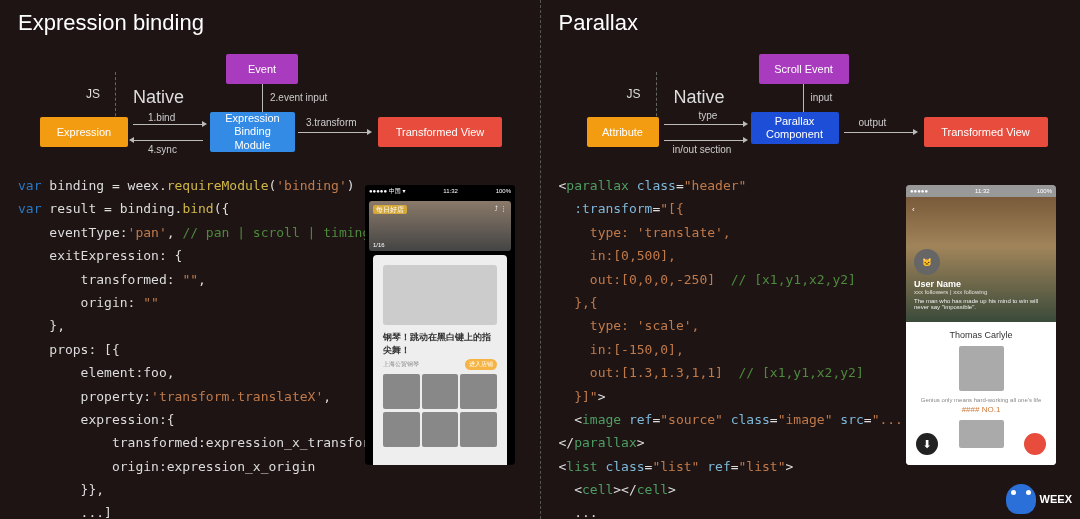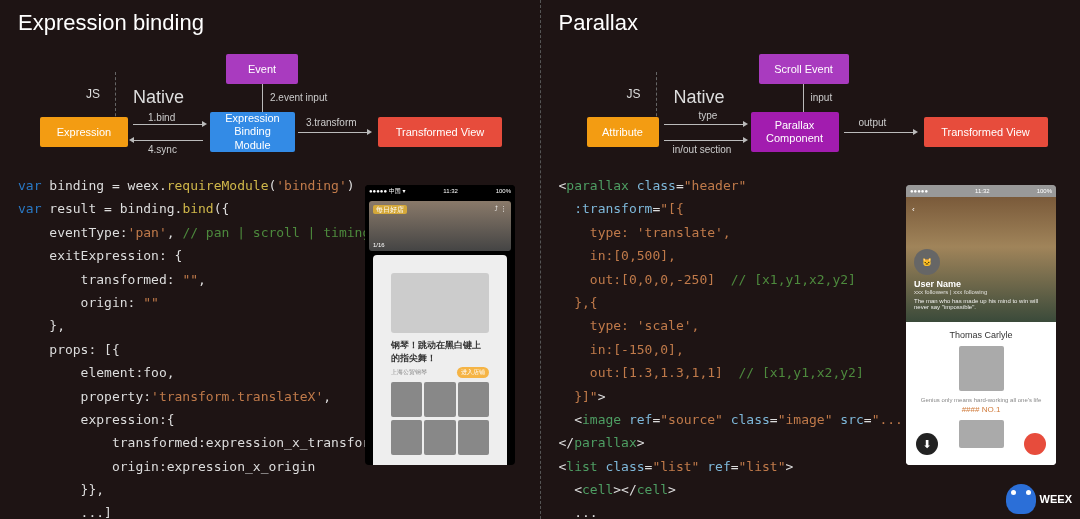--- a/index.html
+++ b/index.html
@@ -43,21 +43,21 @@
   justify-content: center;
   border-radius: 2px;
 }
 .n-event { background: #a93bbf; width: 72px; height: 30px; }
 .n-js { background: transparent; border: none; color: #ddd; font-size: 12px; }
 .n-native { background: transparent; color: #ddd; font-size: 18px; }
 .n-expr { background: #f39c12; width: 88px; height: 30px; }
 .n-module { background: #338be6; width: 85px; height: 40px; line-height: 1.2; }
 .n-view { background: #e74c3c; width: 124px; height: 30px; }
 .n-attr { background: #f39c12; width: 72px; height: 30px; }
-.n-parallax { background: #a21caf; width: 88px; height: 40px; line-height: 1.2; }
+.n-parallax { background: #1d4ed8; width: 88px; height: 32px; line-height: 1.2; }
 .n-scroll { background: #a93bbf; width: 90px; height: 30px; }
 .arrow-label {
   position: absolute;
   font-size: 10px;
   color: #ccc;
 }
 .arrow-line {
   position: absolute;
   background: #bbb;
   height: 1px;
@@ -127,21 +127,21 @@
   justify-content: space-between;
   padding: 0 4px;
   font-size: 6px;
   align-items: center;
 }
 .card-scroll {
   background: #eee;
   height: 225px;
   margin: 4px 8px;
   border-radius: 4px;
-  padding: 18px;
+  padding: 10px;
   color: #333;
   overflow: hidden;
 }
 .ph-banner {
   height: 50px;
   background: linear-gradient(#8a7a6a,#444);
   border-radius: 3px;
   color: #fff;
   font-size: 7px;
   padding: 4px;

